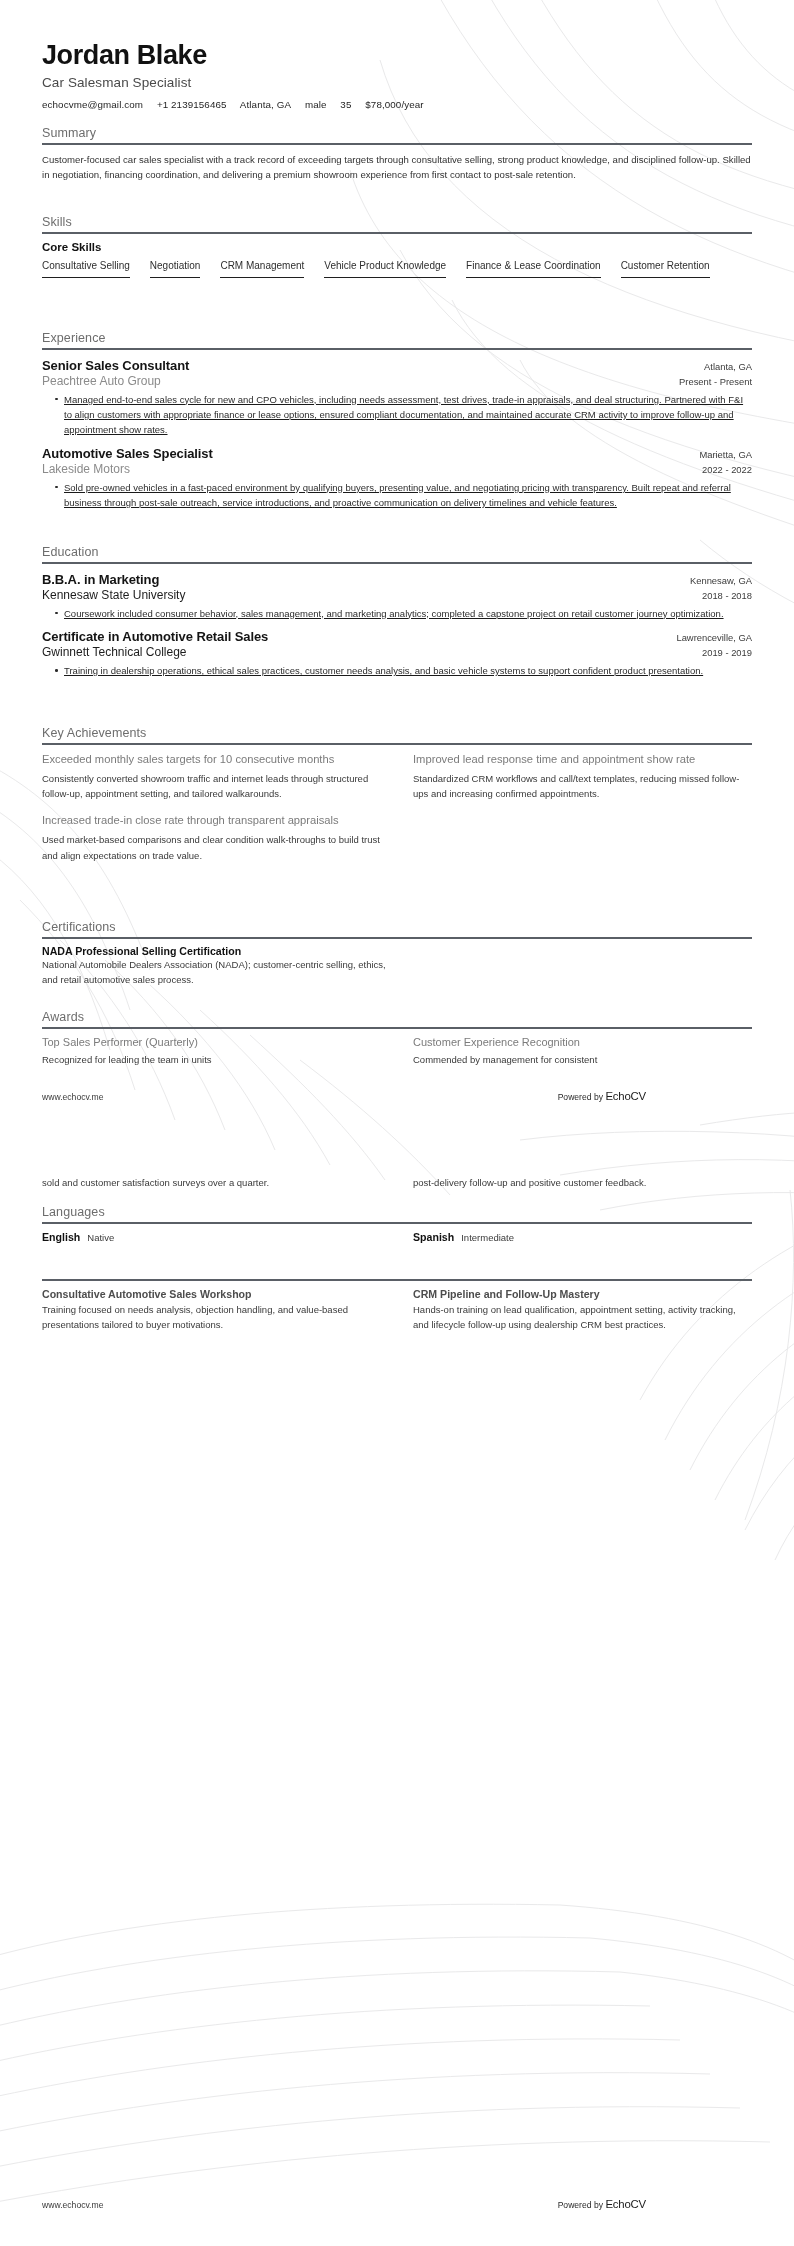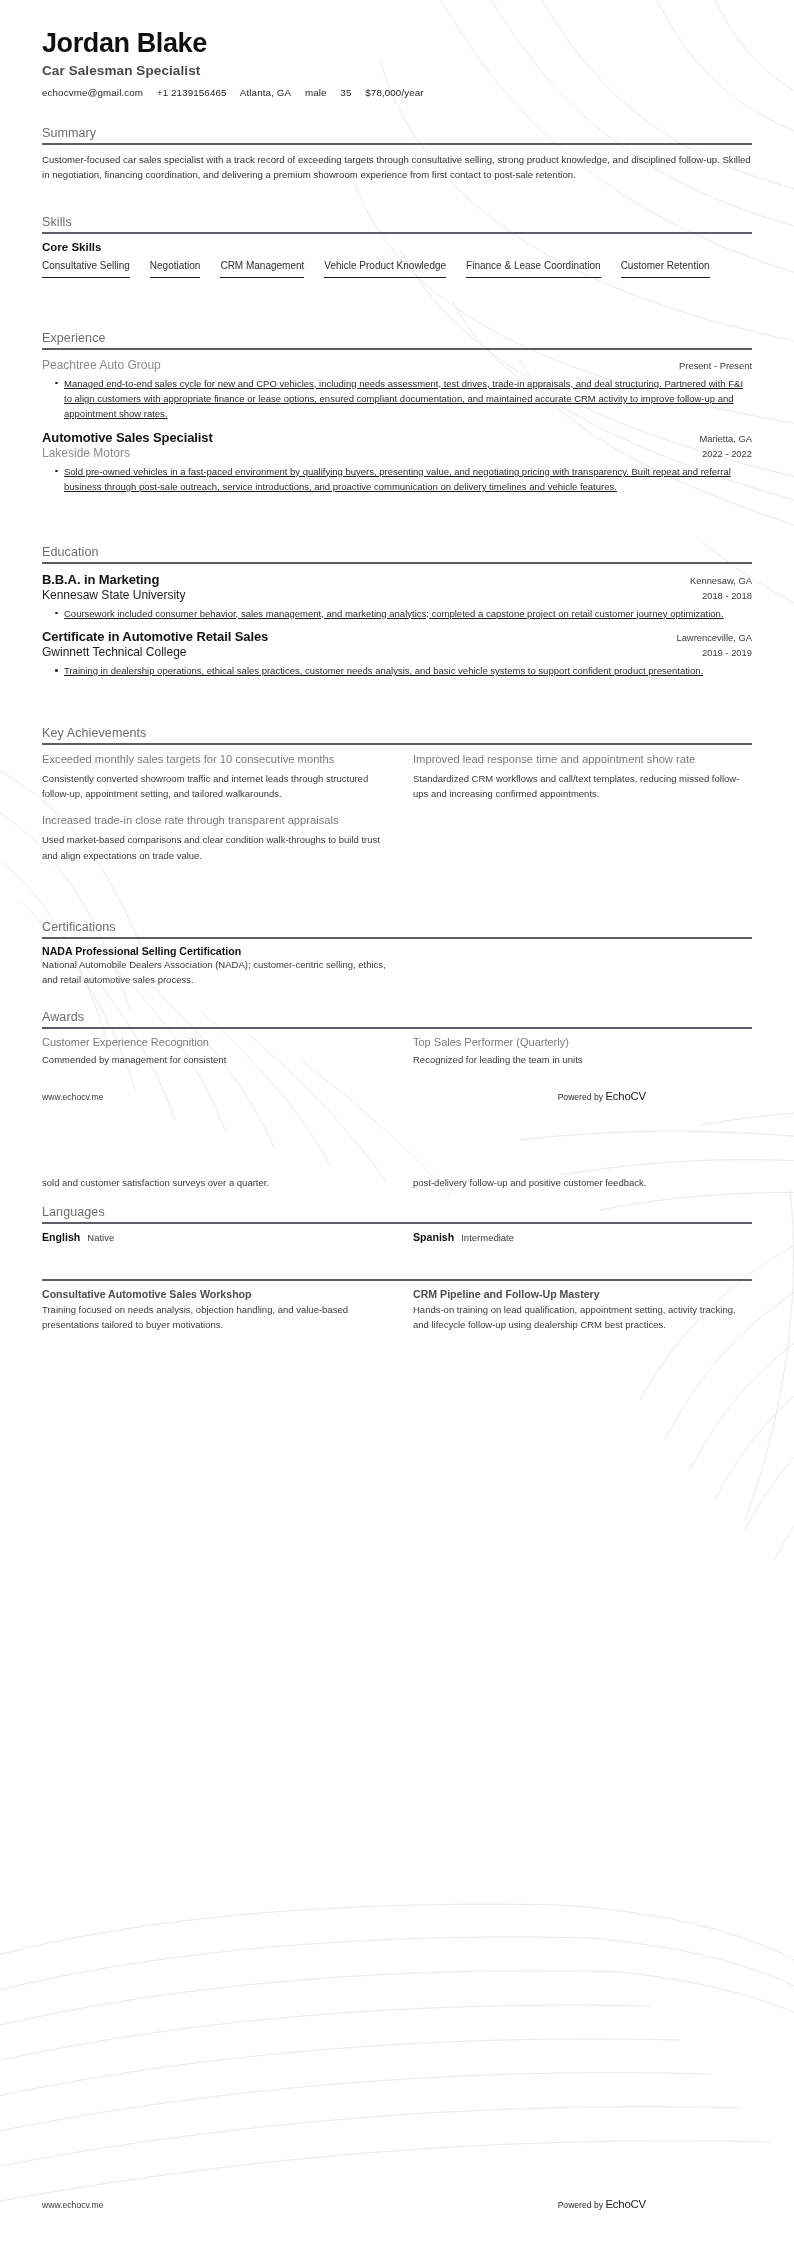--- a/index.html
+++ b/index.html
@@ -45,25 +45,26 @@
     padding: 0 42px;
   }
 
   
   .name {
     font-size: 27px;
     font-weight: 700;
     letter-spacing: -0.4px;
     color: #111111;
     line-height: 1.12;
+    margin-top: 12px;
   }
 
   .job-title {
     font-size: 13.5px;
-    font-weight: 700;
+    font-weight: 400;
     color: #4a4a4a;
     margin-top: 5px;
     letter-spacing: 0.1px;
   }
 
   .contact-line {
     margin-top: 9px;
     font-size: 9.8px;
     color: #1f1f1f;
     letter-spacing: 0.1px;
@@ -375,20 +376,24 @@
         <div class="skill-chip">Finance &amp; Lease Coordination</div>
         <div class="skill-chip">Customer Retention</div>
       </div>
     </div>
 
     <div class="page-block" style="top:331px;">
       <div class="section-title">Experience</div>
       <div class="section-rule"></div>
 
       <div class="entry">
+        <div class="entry-row">
+          <div class="entry-title">Senior Sales Consultant</div>
+          <div class="entry-location">Atlanta, GA</div>
+        </div>
         <div class="entry-sub-row">
           <div class="entry-org">Peachtree Auto Group</div>
           <div class="entry-dates">Present - Present</div>
         </div>
         <ul class="bullets">
           <li>Managed end-to-end sales cycle for new and CPO vehicles, including needs assessment, test drives, trade-in appraisals, and deal structuring. Partnered with F&amp;I to align customers with appropriate finance or lease options, ensured compliant documentation, and maintained accurate CRM activity to improve follow-up and appointment show rates.</li>
         </ul>
       </div>
 
       <div class="entry">
@@ -469,26 +474,26 @@
         <div class="cert-title">NADA Professional Selling Certification</div>
         <div class="cert-desc">National Automobile Dealers Association (NADA); customer-centric selling, ethics, and retail automotive sales process.</div>
       </div>
     </div>
 
     <div class="page-block" style="top:1010px;">
       <div class="section-title">Awards</div>
       <div class="section-rule"></div>
       <div class="two-col">
         <div>
+          <div class="award-title">Top Sales Performer (Quarterly)</div>
+          <div class="award-desc">Recognized for leading the team in units</div>
+        </div>
+        <div>
           <div class="award-title">Customer Experience Recognition</div>
           <div class="award-desc">Commended by management for consistent</div>
-        </div>
-        <div>
-          <div class="award-title">Top Sales Performer (Quarterly)</div>
-          <div class="award-desc">Recognized for leading the team in units</div>
         </div>
       </div>
     </div>
 
     <div class="page-footer" style="top:1090px;">
       <div class="footer-url">www.echocv.me</div>
       <div class="footer-brand">
         <span>Powered by</span>
         <span class="brand-name">EchoCV</span>
       </div>

